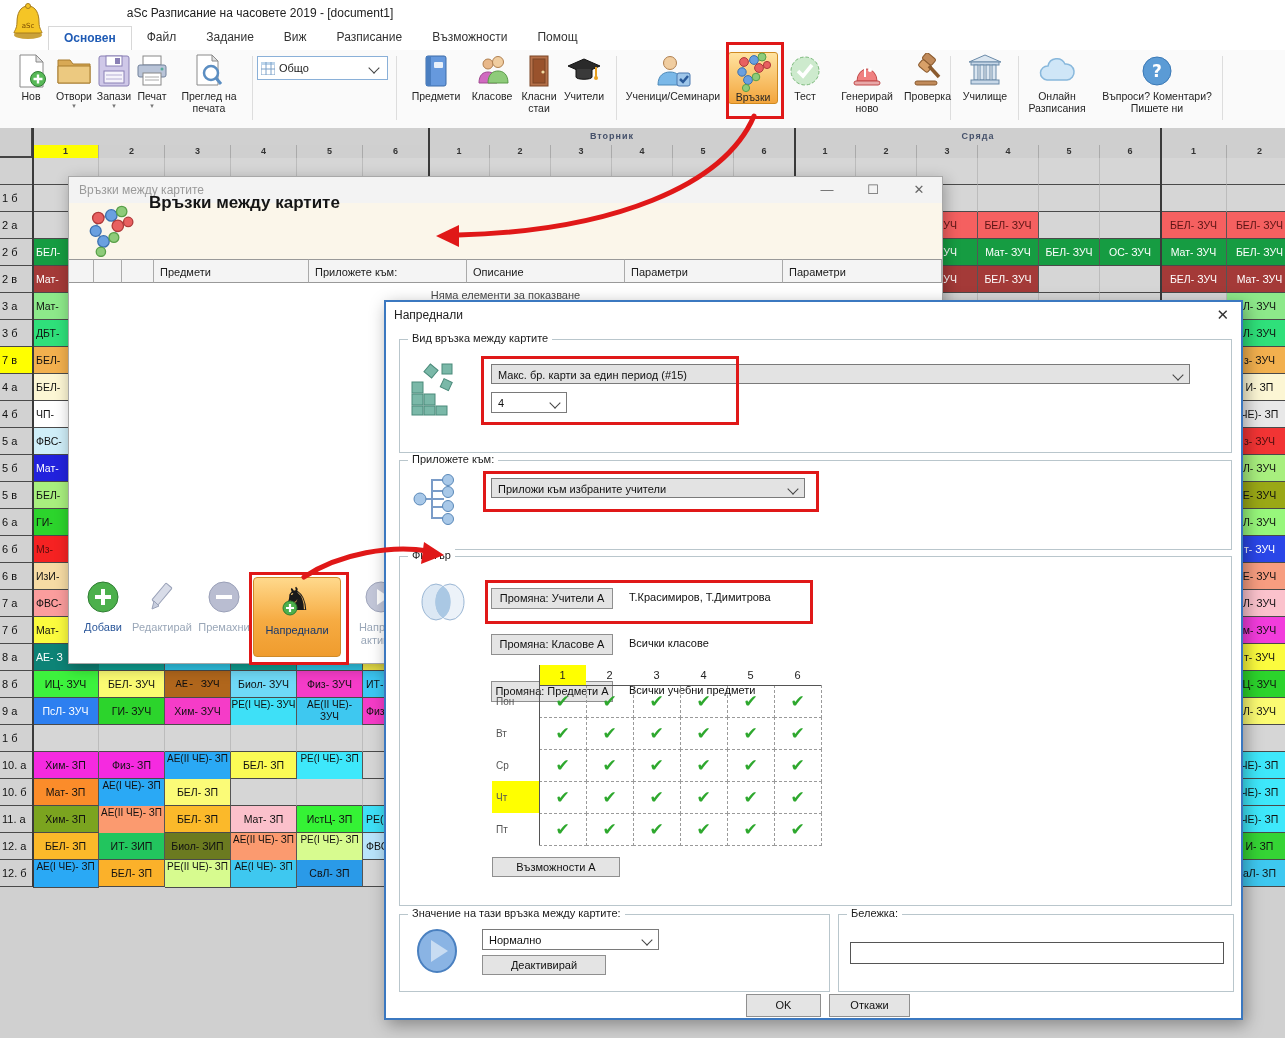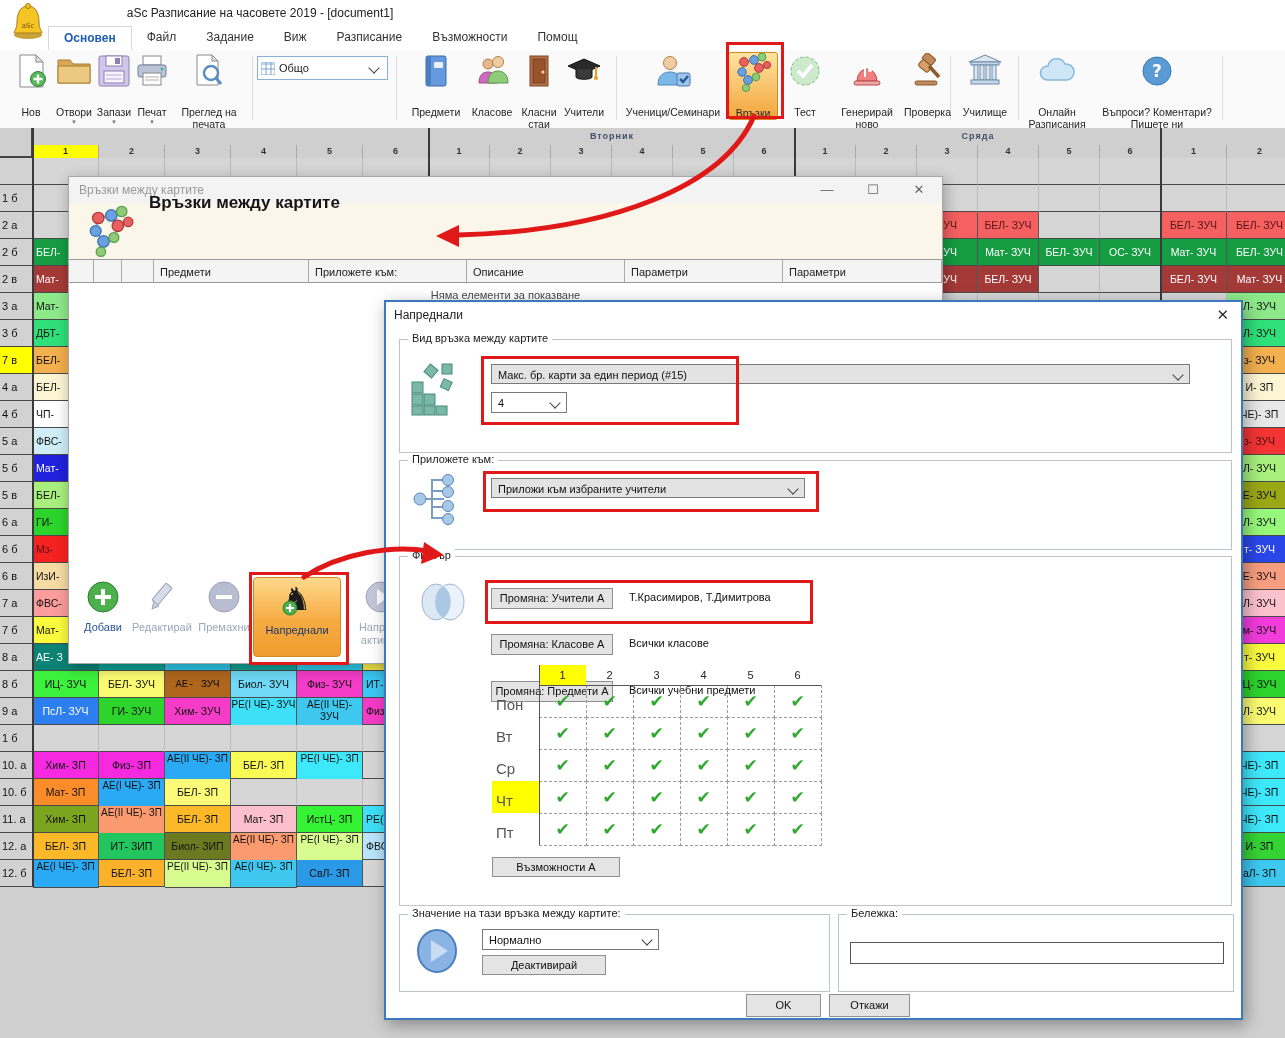--- a/index.html
+++ b/index.html
@@ -8,21 +8,21 @@
   .abs{position:absolute;}
   
   #titlebar{left:0;top:0;width:1285px;height:26px;background:#fff;}
   #apptitle{left:640;top:6px;width:520px;text-align:center;font-size:12px;color:#222;}
   #tabs{left:48px;top:26px;height:24px;display:flex;}
   .tab{padding:4px 15px 3px 15px;font-size:12px;color:#333;cursor:default;}
   .tab.active{color:#1f5bb5;font-weight:bold;background:#fff;border:1px solid #d8d8d8;border-bottom:none;}
   #ribbon{left:0;top:50px;width:1285px;height:78px;background:#fafafa;border-bottom:2px solid #bcd4ea;}
   .rbtn{position:absolute;top:2px;text-align:center;}
   .rbtn .ric{height:38px;display:flex;align-items:center;justify-content:center;}
-  .rbtn .rlb{font-size:10.5px;color:#262626;line-height:12px;margin-top:16px;}
+  .rbtn .rlb{font-size:10.5px;color:#262626;line-height:12px;margin-top:0;}
   .rbtn .rarrow{font-size:7px;color:#777;line-height:7px;}
   .rbtn.activebtn{background:linear-gradient(#ffe3a0,#f3a53c);border:1px solid #d08a20;border-radius:3px;}
   .rsep{position:absolute;top:6px;width:1px;height:64px;background:#ddd;}
   #viewcombo{left:257px;top:6px;width:129px;height:22px;background:#fff;border:1px solid #8ab0d8;
              display:flex;align-items:center;font-size:11px;color:#222;}
   #viewcombo .cv{flex:1;padding-left:4px;}
   
   #timetable{left:0;top:128px;width:1285px;height:910px;background:#d0d0d0;}
   .dayband{position:absolute;top:0;height:17px;background:#cfcfcf;border-bottom:1px solid #999;
            text-align:center;font-size:9px;font-weight:bold;color:#44506a;line-height:17px;letter-spacing:1px;overflow:hidden;}
@@ -66,21 +66,21 @@
   .ddown{position:absolute;height:20px;background:#e3e3e3;border:1px solid #7a7a7a;font-size:11px;color:#111;
          line-height:20px;padding-left:6px;box-sizing:border-box;}
   .ddown.white{background:#fff;}
   .chev{position:absolute;right:7px;top:6px;width:7px;height:7px;border-right:1.5px solid #444;
         border-bottom:1.5px solid #444;transform:rotate(45deg);transform-origin:center;}
   .wbtn{position:absolute;background:#e4e4e4;border:1px solid #8f8f8f;font-size:11px;color:#111;
         text-align:center;box-sizing:border-box;}
   .fvalue{position:absolute;font-size:11px;color:#111;text-align:right;}
   .redbox{position:absolute;border:3px solid #e01818;z-index:5;}
   .pgridhead{position:absolute;text-align:center;font-size:11px;color:#222;line-height:20px;}
-  .pgridrowlb{position:absolute;font-size:15px;color:#555;}
+  .pgridrowlb{position:absolute;font-size:10px;color:#555;}
   .pgcell{position:absolute;border-right:1px dashed #9a9a9a;border-bottom:1px dashed #9a9a9a;
           display:flex;align-items:center;justify-content:center;}
   .checkmark{font-size:17px;font-weight:bold;color:#2ea82e;font-family:"DejaVu Sans",sans-serif;}
   #overlay{left:0;top:0;width:1285px;height:1038px;z-index:60;pointer-events:none;}
   .annbox{position:absolute;border:3px solid #e01818;z-index:61;pointer-events:none;}
 </style>
 </head>
 <body>
 
 <div id="root">

